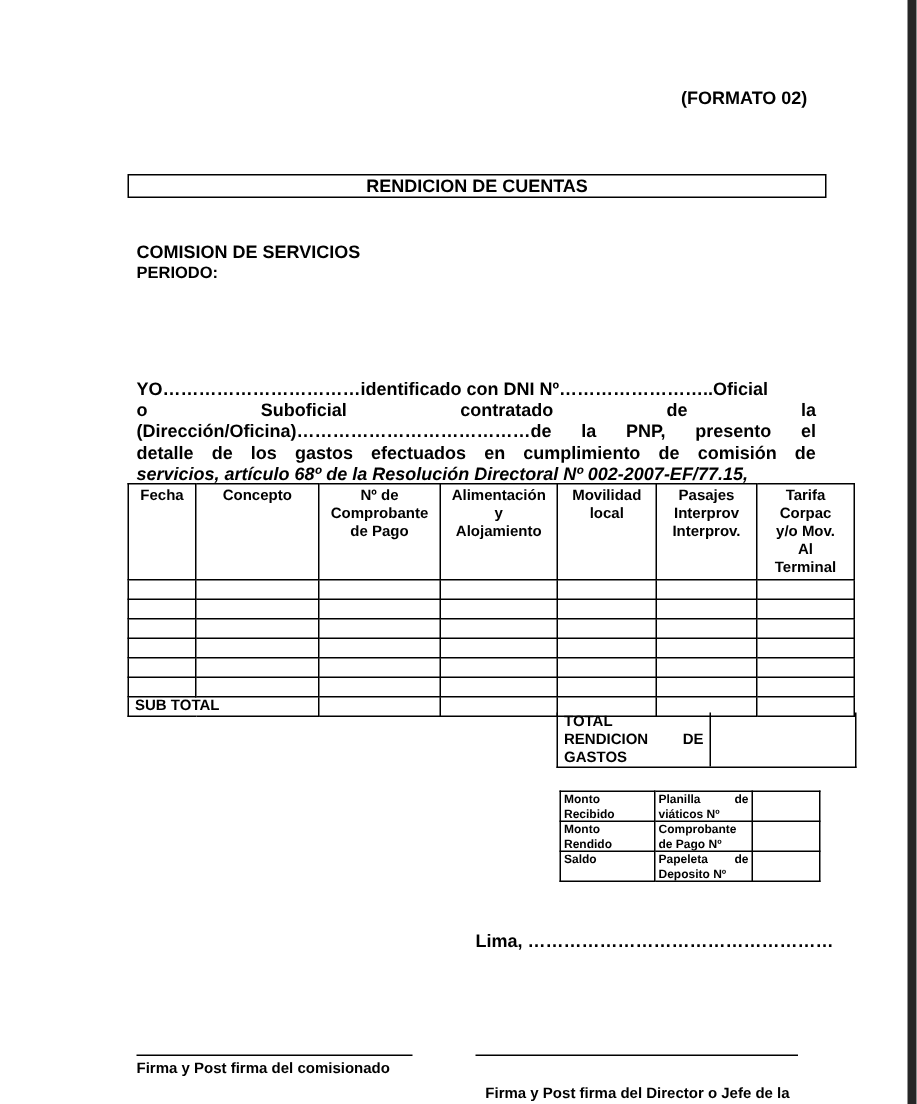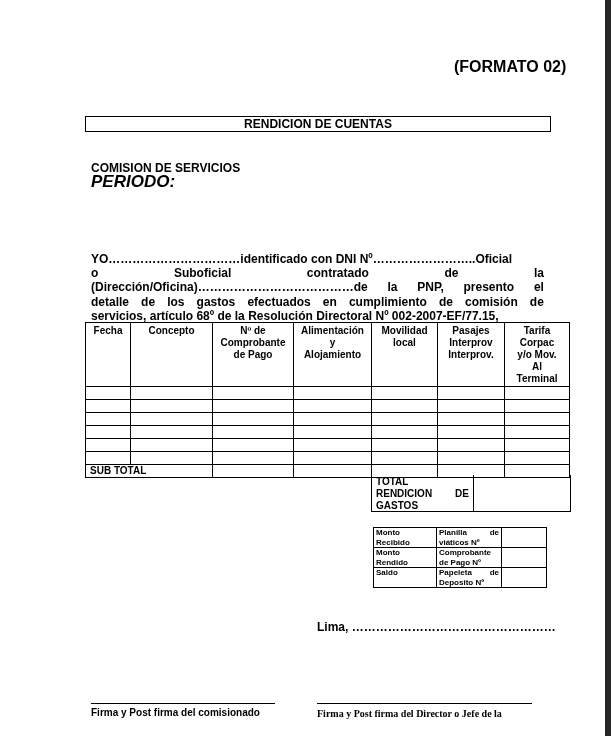--- a/index.html
+++ b/index.html
@@ -4,31 +4,31 @@
 <style>
   html, body { margin: 0; padding: 0; }
   body {
     width: 611px; height: 736px; position: relative; overflow: hidden;
     background: #ffffff; color: #000;
     font-family: "Liberation Sans", sans-serif; font-weight: bold;
   }
   .abs { position: absolute; }
   .scrollbar { position: absolute; left: 605px; top: 0; width: 6px; height: 736px; background: #262626; }
 
-  .formato { left: 454px; top: 58px; font-size: 16px; }
+  .formato { left: 454px; top: 58px; font-size: 12px; }
   .title-box {
     left: 85px; top: 116px; width: 464px; height: 14px;
     border: 1px solid #000; text-align: center; font-size: 12px; line-height: 14px;
   }
   .comision { left: 91px; top: 161px; font-size: 12px; line-height: 14px; }
-  .periodo { left: 91px; top: 175px; font-size: 17px; line-height: 14px; font-style: italic; }
+  .periodo { left: 91px; top: 175px; font-size: 11px; line-height: 14px; }
 
   .para { left: 91px; top: 252px; width: 453px; font-size: 12px; line-height: 14.2px; }
   .para .line { display: flex; justify-content: space-between; white-space: nowrap; }
-  .para .line.last { justify-content: flex-start; }
+  .para .line.last { justify-content: flex-start; font-style: italic; }
 
   table.main {
     position: absolute; left: 85px; top: 322px; border-collapse: collapse;
     font-size: 10px; line-height: 12px;
   }
   table.main td { border: 1px solid #000; padding: 0; vertical-align: top; text-align: center; }
   table.main tr.hdr td { height: 61px; padding-top: 2px; }
   table.main tr.row td { height: 12px; }
   table.main tr.sub td { height: 12px; }
   table.main td.subtotal-label { text-align: left; padding-left: 4px; line-height: 12px; }
@@ -50,21 +50,21 @@
   table.small td.c2 { width: 60px; margin-top: 26px; }
   table.small td.c3 { width: 40px; }
   table.small .j { display: flex; justify-content: space-between; }
 
   .lima { left: 317px; top: 620px; font-size: 12px; }
 
   .sig-line { position: absolute; height: 0; border-top: 1px solid #000; }
   .sig1-line { left: 91px; top: 703px; width: 184px; }
   .sig2-line { left: 317px; top: 703px; width: 215px; }
   .sig1 { left: 91px; top: 707px; font-size: 10px; }
-  .sig2 { left: 317px; top: 707px; font-size: 10px; line-height: 13px; text-align: left; width: 216px; font-family: Liberation Serif, serif; }
+  .sig2 { left: 317px; top: 723px; font-size: 10px; line-height: 13px; text-align: center; width: 216px; }
 </style>
 </head>
 <body>
 
 <div class="scrollbar"></div>
 
 <div class="abs formato">(FORMATO 02)</div>
 
 <div class="abs title-box">RENDICION DE CUENTAS</div>
 

